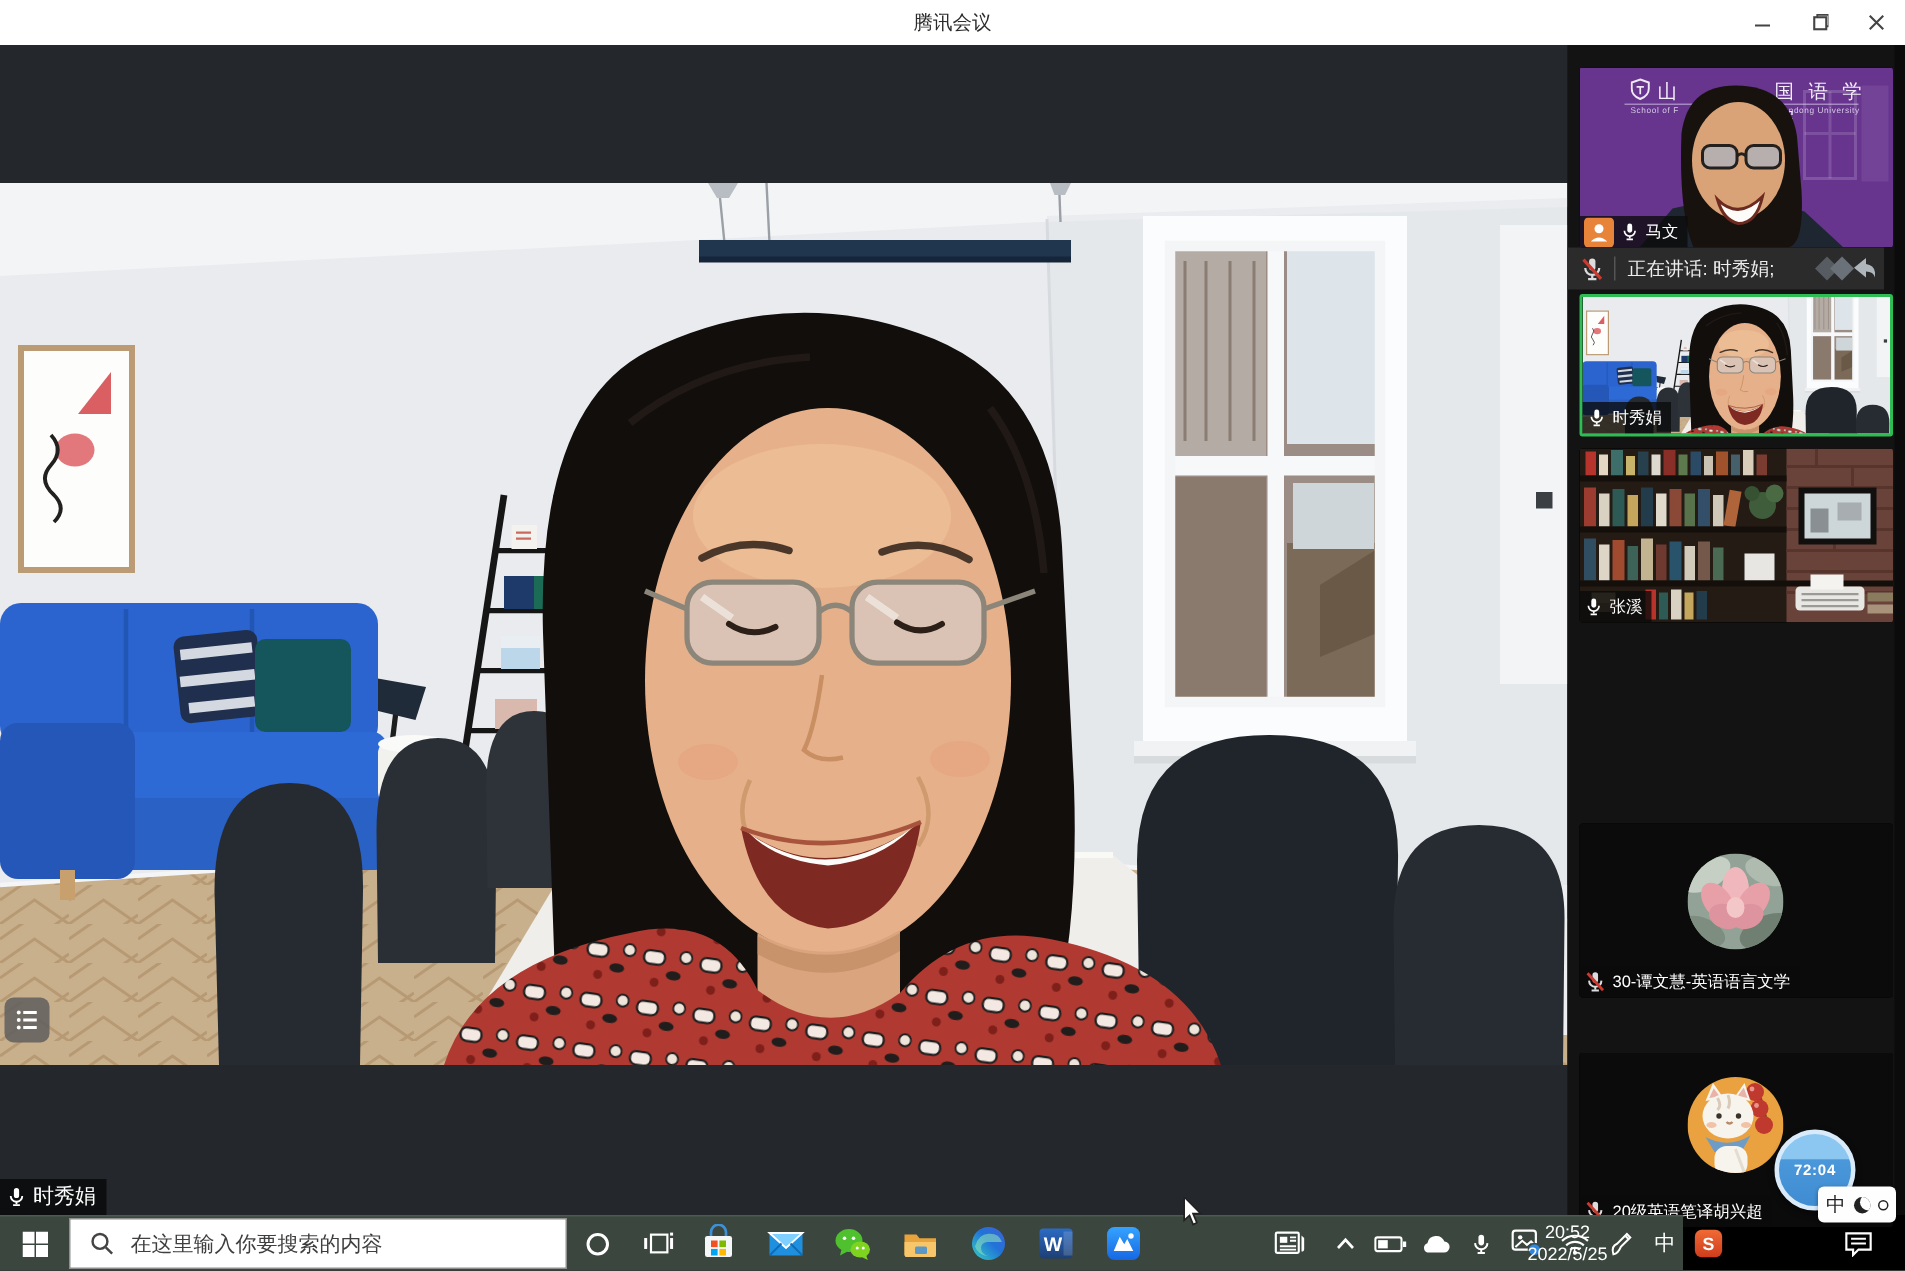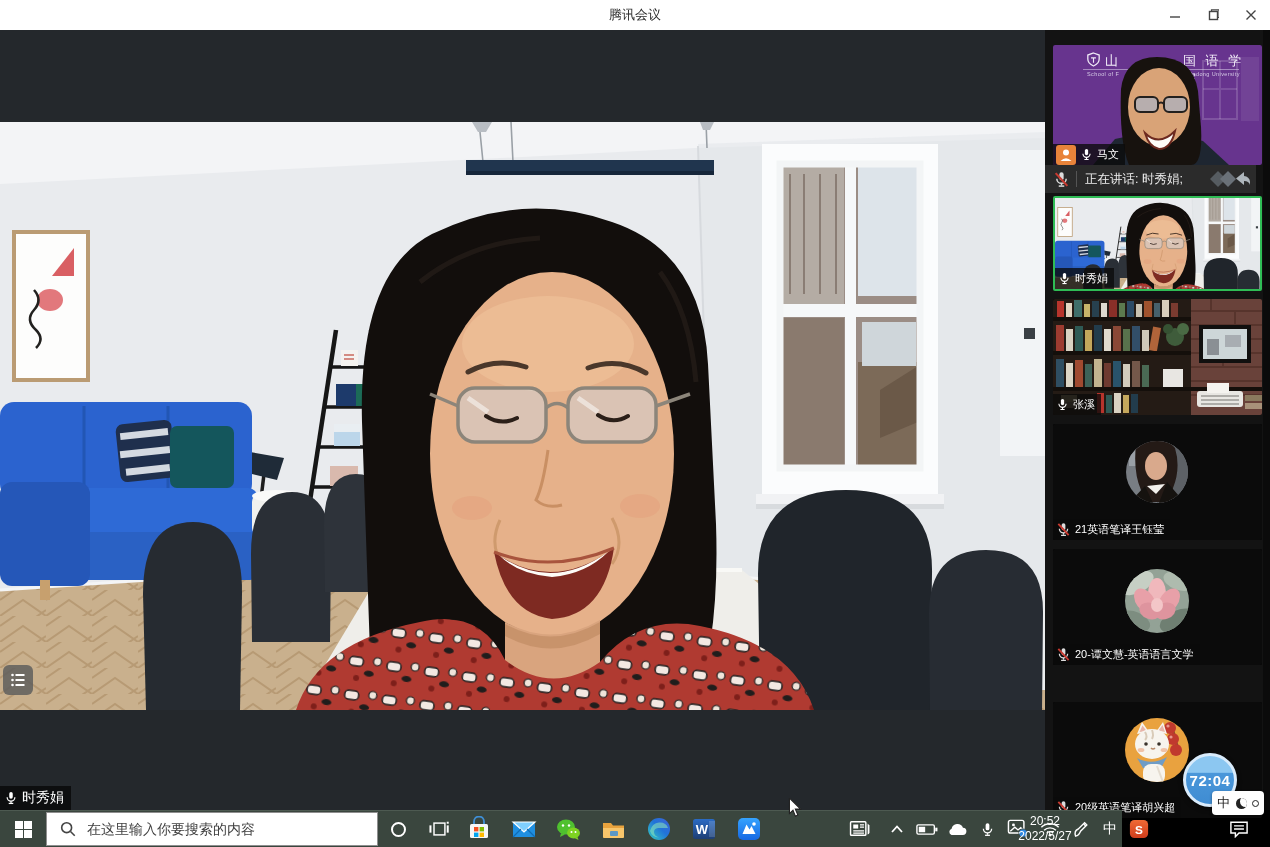--- a/index.html
+++ b/index.html
@@ -22,21 +22,21 @@
   .tile{position:absolute;left:8px;width:209px;background:#000;overflow:hidden;border-radius:2px;}
   .tile svg.bgfill{position:absolute;left:0;top:0;width:100%;height:100%;}
   .tile .nb{position:absolute;left:0;bottom:0;display:flex;align-items:center;gap:4px;background:rgba(10,10,10,.78);color:#fff;padding:0 6px 0 3px;height:21px;font-size:11px;white-space:nowrap;}
   .speakbar{position:absolute;left:0;top:135px;width:211px;height:28px;background:#2b2b2b;display:flex;align-items:center;color:#ededed;font-size:12.5px;}
   .speakbar .sep{width:1px;height:16px;background:#555;margin:0 8px 0 6px;}
   .sbar-track{position:absolute;right:0;top:0;width:7px;height:780px;background:#0b0b0b;}
   
   #timer-bubble{position:absolute;left:1183px;top:723px;width:54px;height:54px;border-radius:50%;
      background:linear-gradient(180deg,#8cc7f1 0%,#8cc7f1 34%,#4a97da 36%,#3f8cd2 100%);
      border:3px solid #d9ebfb;box-sizing:border-box;display:flex;align-items:center;justify-content:center;
-     color:#fff;font-size:15px;font-weight:bold;letter-spacing:.5px;box-shadow:0 2px 5px rgba(0,0,0,.45);z-index:30;}
+     color:#fff;font-size:10px;font-weight:bold;letter-spacing:.5px;box-shadow:0 2px 5px rgba(0,0,0,.45);z-index:30;}
   #ime-pill{position:absolute;left:1212px;top:761px;width:52px;height:24px;background:#fefefe;border-radius:4px;
      box-shadow:0 1px 3px rgba(0,0,0,.4);display:flex;align-items:center;justify-content:space-evenly;z-index:31;}
   #ime-pill .zh{font-size:13px;color:#222;}
   .ime-moon{width:11px;height:11px;border-radius:50%;background:#222;position:relative;overflow:hidden;}
   .ime-moon::after{content:"";position:absolute;left:4px;top:-2px;width:11px;height:11px;border-radius:50%;background:#fefefe;}
   .ime-ring{width:7px;height:7px;border-radius:50%;border:1.6px solid #222;box-sizing:border-box;}
   
   #taskbar{position:absolute;left:0;top:810px;width:1122px;height:37px;background:#3a463e;border-top:1px solid #4d5a51;box-sizing:border-box;}
   .tb-item{position:absolute;top:0;height:36px;display:flex;align-items:center;justify-content:center;cursor:pointer;}
   #search-box{position:absolute;left:46px;top:1px;width:332px;height:34px;background:#fff;border:1px solid #8f8f8f;box-sizing:border-box;display:flex;align-items:center;}
@@ -385,43 +385,20 @@
             <rect x="192" y="104" width="17" height="6" fill="#a8927a"></rect>
         </svg>
         <div class="nb">
           <svg width="13" height="13" color="#fff">
               <use href="#icon-mic"></use>
             </svg>
           <span>张溪</span>
         </div>
       </div>
 
-      <div class="tile" style="top:394px;height:116px;">
-        <svg class="bgfill" viewBox="0 0 209 116">
-          <rect width="209" height="116" fill="#0b0b0b"></rect>
-          <clipPath id="cav1">
-              <circle cx="104" cy="48" r="31"></circle>
-            </clipPath>
-          <g clip-path="url(#cav1)">
-            <rect x="73" y="17" width="62" height="62" fill="#787d83"></rect>
-            <rect x="104" y="17" width="31" height="62" fill="#5d6166"></rect>
-            <rect x="76" y="22" width="16" height="20" fill="#9aa0a6"></rect>
-            <path d="M83 20 Q80 48 88 66 L94 78 H116 L120 64 Q128 44 122 24 Q114 14 102 14 Q88 14 83 20 Z" fill="#241a16"></path>
-            <ellipse cx="103" cy="42" rx="11" ry="14" fill="#d9a98c"></ellipse>
-            <path d="M94 62 L103 70 L112 60 Z" fill="#f2f0ec"></path>
-            <path d="M76 79 L92 62 L100 79 Z M132 79 L114 58 L106 79 Z" fill="#15120f"></path>
-          </g>
-        </svg>
-        <div class="nb">
-          <svg width="15" height="15">
-              <use href="#icon-mic-muted"></use>
-            </svg>
-          <span>21英语笔译王钰莹</span>
-        </div>
-      </div>
 
       <div class="tile" style="top:519px;height:116px;">
         <svg class="bgfill" viewBox="0 0 209 116">
           <rect width="209" height="116" fill="#0b0b0b"></rect>
           <clipPath id="cav2">
               <circle cx="104" cy="52" r="32"></circle>
             </clipPath>
           <g clip-path="url(#cav2)">
             <rect x="72" y="20" width="64" height="64" fill="#93a296"></rect>
             <ellipse cx="84" cy="34" rx="18" ry="10" transform="rotate(-28 84 34)" fill="#c6cfc4"></ellipse>
@@ -435,21 +412,21 @@
               <ellipse cx="97" cy="62" rx="8" ry="11" transform="rotate(-70 97 62)" fill="#de949e"></ellipse>
               <ellipse cx="112" cy="62" rx="8" ry="11" transform="rotate(70 112 62)" fill="#de949e"></ellipse>
               <ellipse cx="104" cy="56" rx="6" ry="7" fill="#f3c6c8"></ellipse>
             </g>
           </g>
         </svg>
         <div class="nb">
           <svg width="15" height="15">
               <use href="#icon-mic-muted"></use>
             </svg>
-          <span>20-谭文慧-英语语言文学</span>
+          <span>30-谭文慧-英语语言文学</span>
         </div>
       </div>
 
       <div class="tile" style="top:672px;height:116px;">
         <svg class="bgfill" viewBox="0 0 209 116">
           <rect width="209" height="116" fill="#0b0b0b"></rect>
           <clipPath id="cav3">
               <circle cx="104" cy="48" r="32"></circle>
             </clipPath>
           <g clip-path="url(#cav3)">
@@ -674,21 +651,21 @@
           <stop offset="0" stop-color="#f06a35"></stop>
               <stop offset="1" stop-color="#cf3d1c"></stop>
         </linearGradient>
           </defs>
         <rect x="1" y="1" width="20" height="20" rx="5" fill="url(#sgg)"></rect>
         <text x="11" y="16" text-anchor="middle" font-size="13" font-weight="bold" fill="#fff" font-family="Liberation Sans, sans-serif">S</text>
       </svg>
     </div>
     <div class="tray-clock">
       <div>20:52</div>
-      <div>2022/5/27</div>
+      <div>2022/5/25</div>
     </div>
     <div class="tb-item" style="left:1222px;width:34px;">
       <svg width="20" height="18" viewBox="0 0 22 20">
         <path d="M2 2.5 h18 v12 h-9 l-4 4 v-4 h-5 Z" fill="none" stroke="#fff" stroke-width="1.6"></path>
         <path d="M5.5 6.5 h11 M5.5 10 h11" stroke="#fff" stroke-width="1.4"></path>
       </svg>
     </div>
 
   </div>
 

